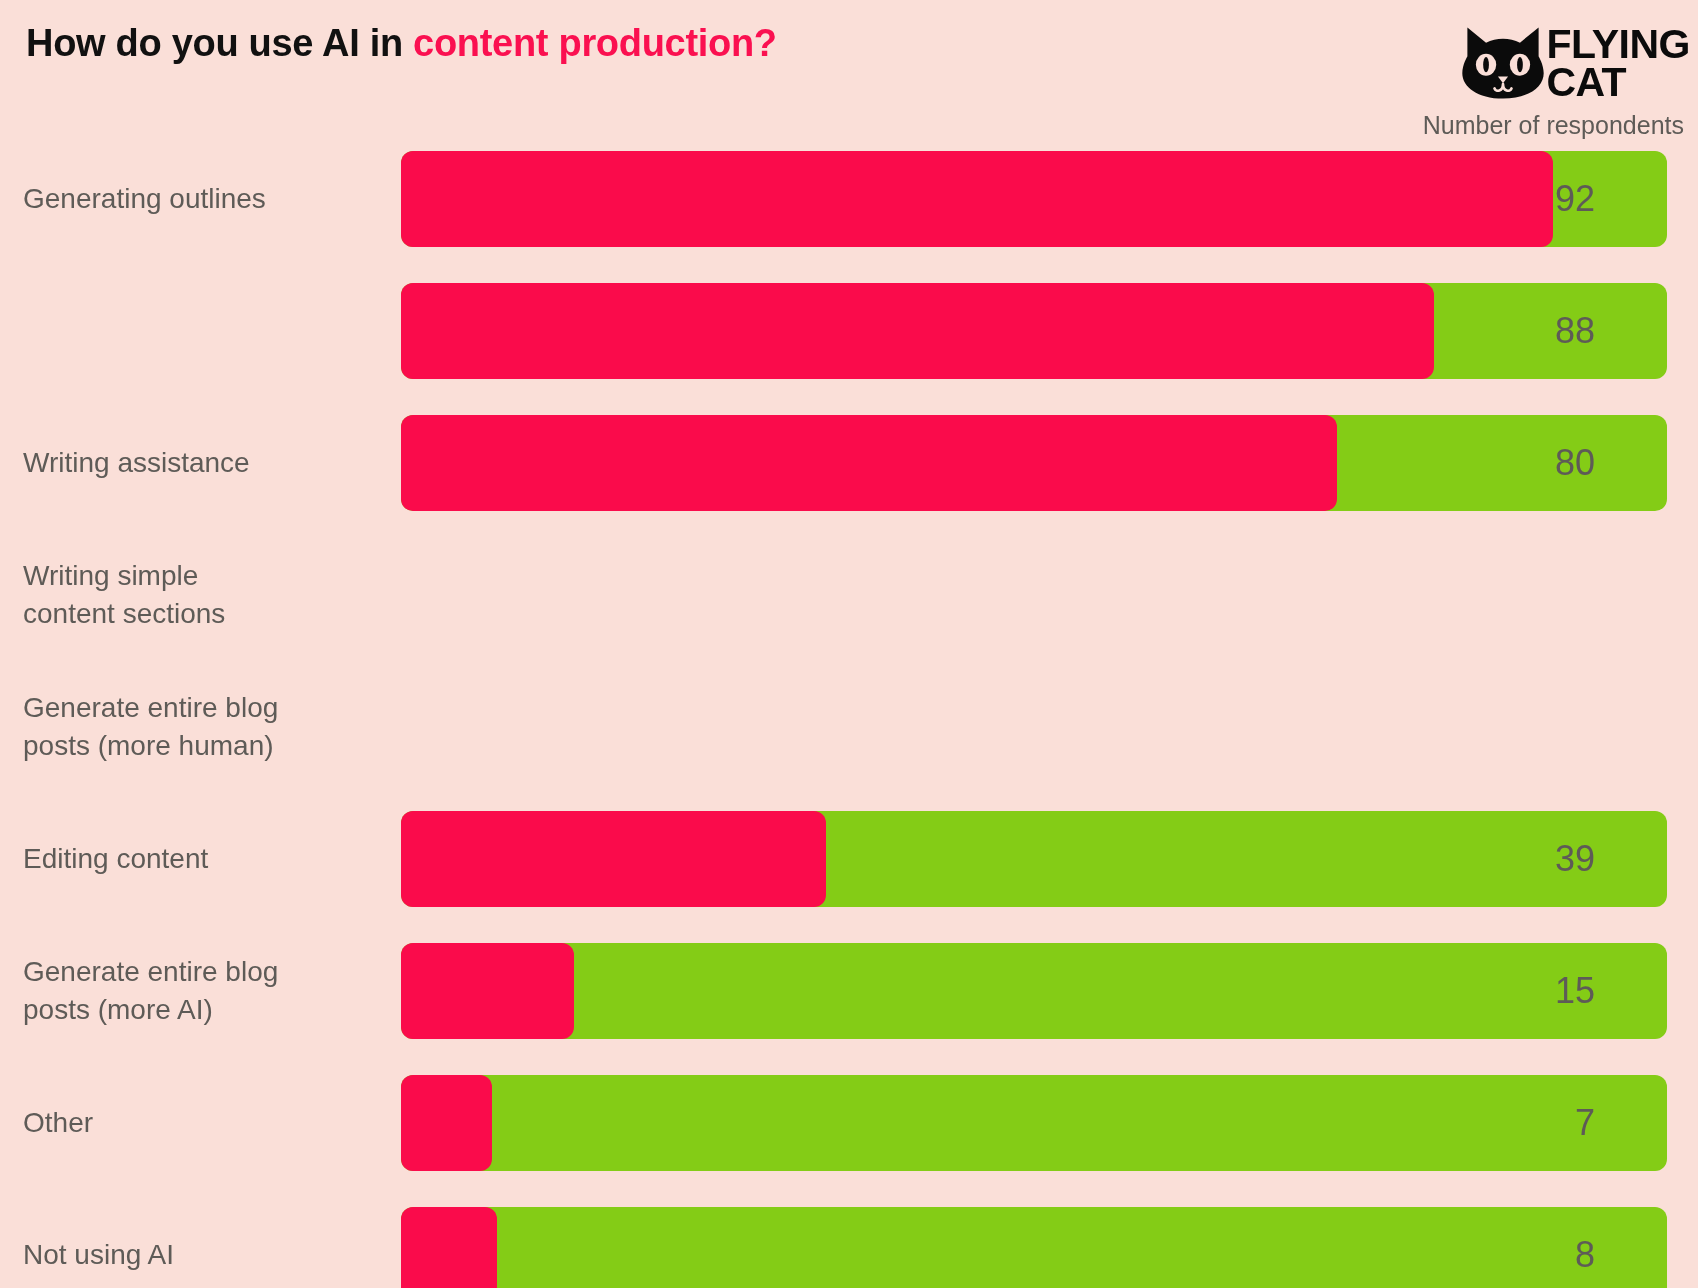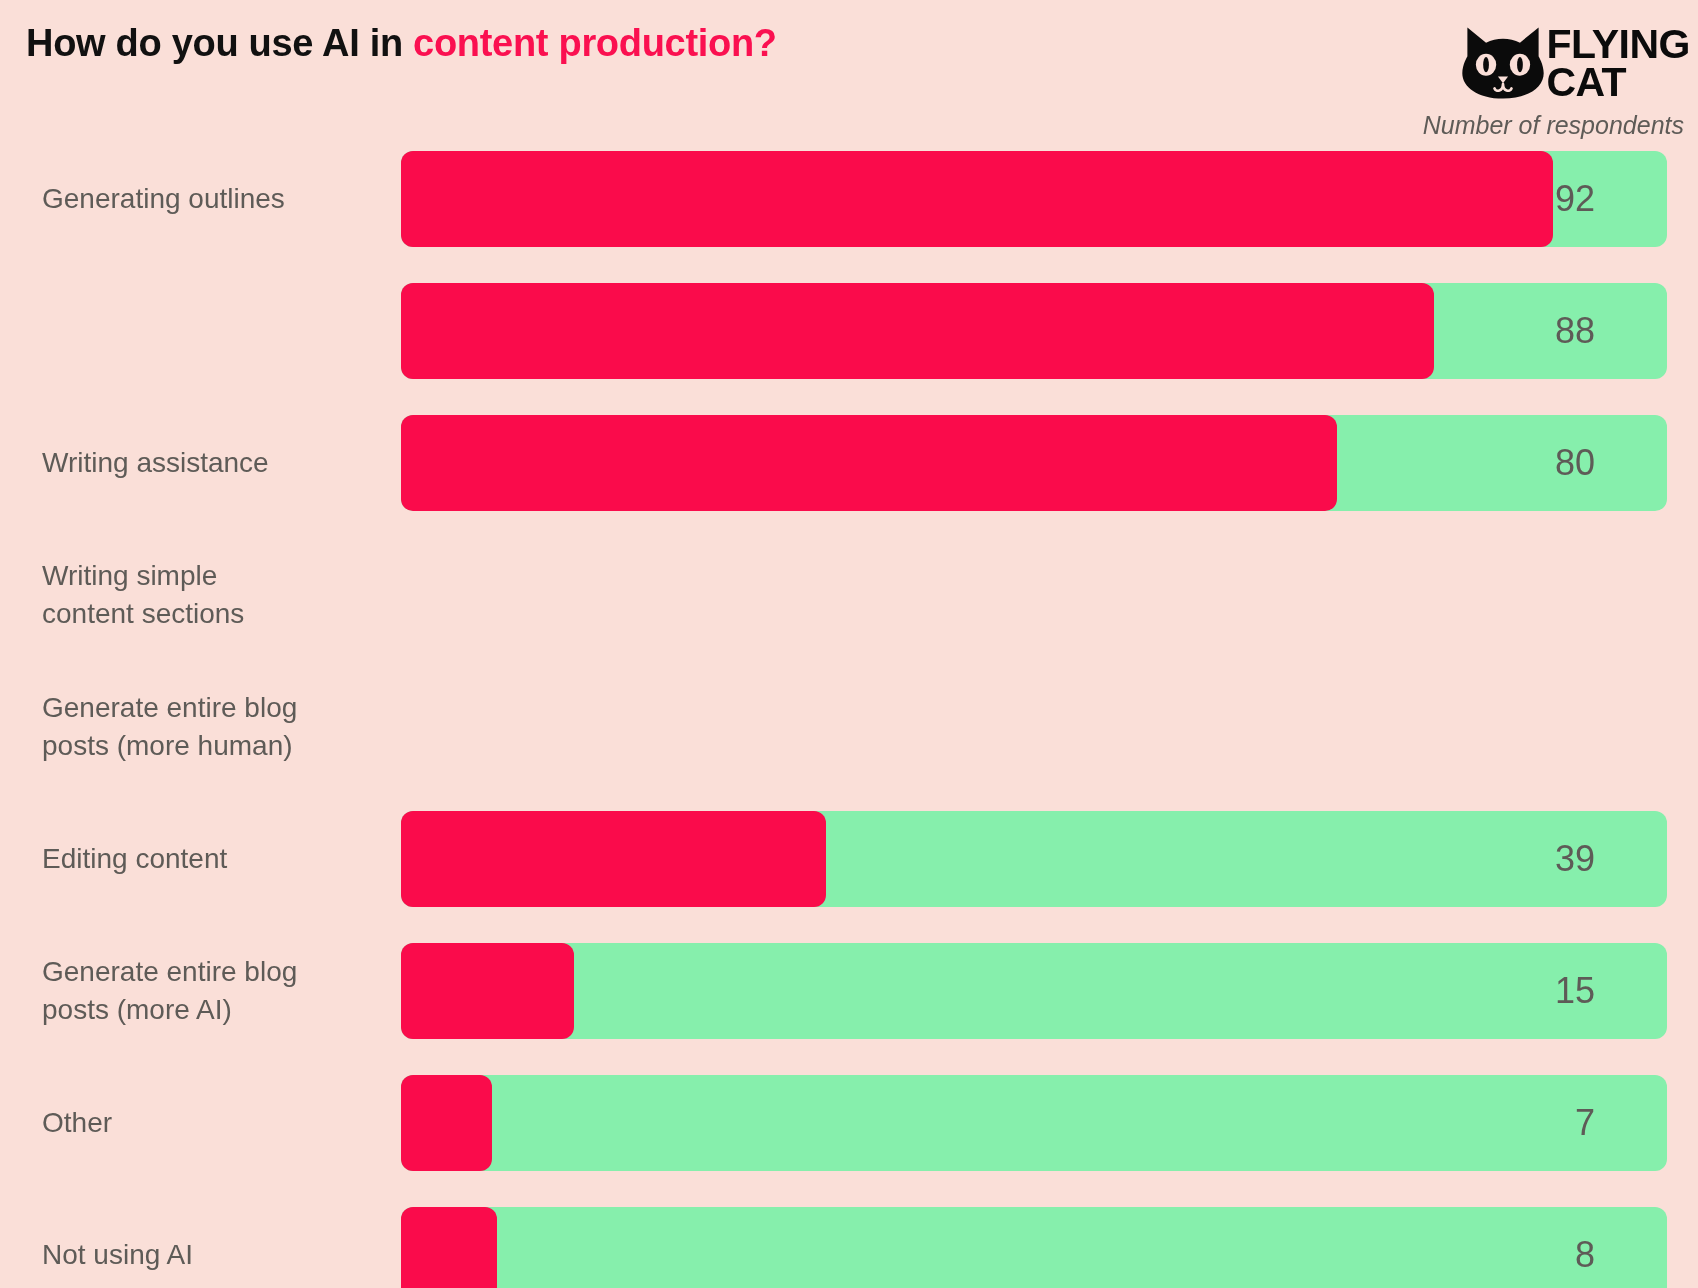--- a/index.html
+++ b/index.html
@@ -56,21 +56,20 @@
     text-align: left;
     white-space: pre-line;
   }
   .axis-caption {
     position: absolute;
     right: 6px;
     bottom: 0px;
     font-size: 25px;
     color: #5e5b57;
     white-space: nowrap;
-    font-style: italic;
   }
 
   
   .chart {
     position: absolute;
     top: 142px;
     left: 0;
     right: 0;
     bottom: 0;
   }
@@ -78,35 +77,35 @@
     position: relative;
     height: 114px;
     margin-bottom: 18px;
     display: flex;
     align-items: center;
   }
   .row:last-child { margin-bottom: 0; }
 
   .cat-label {
     position: absolute;
-    left: 42px;
+    left: 23px;
     width: 350px;
     font-size: 28px;
     line-height: 1.34;
     color: #5e5b57;
     white-space: pre-line;
   }
 
   .track {
     position: absolute;
     left: 401px;
     right: 31px;
     top: 9px;
     height: 96px;
-    background: #86efac;
+    background: #84cc16;
     border-radius: 12px;
   }
   .bar {
     position: absolute;
     left: 0;
     top: 0;
     height: 96px;
     background: #fa0b4b;
     border-radius: 12px;
   }

